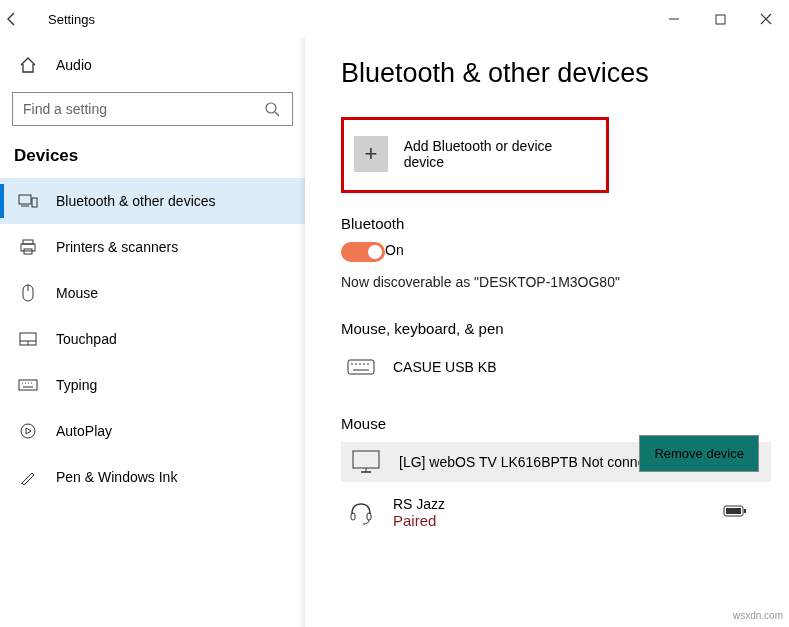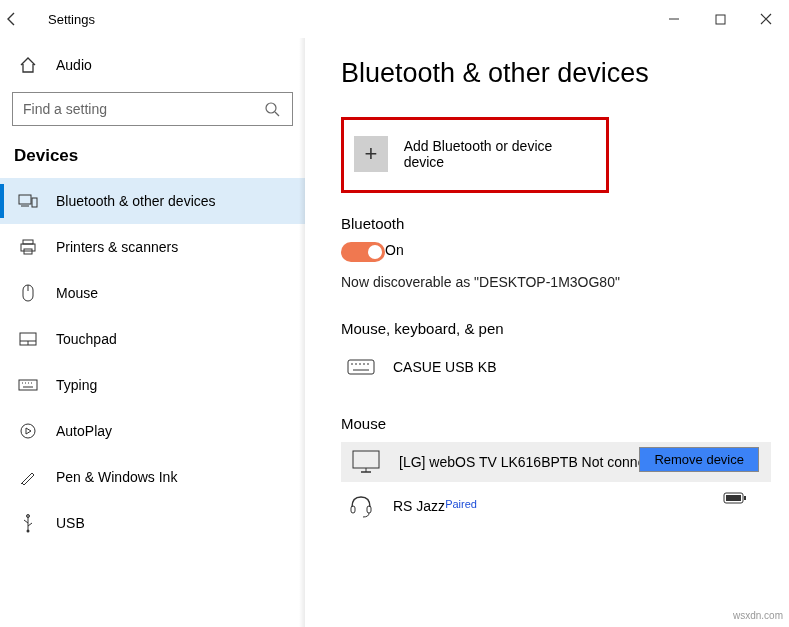--- a/index.html
+++ b/index.html
@@ -83,29 +83,29 @@
 .toggle-row { display: flex; align-items: flex-start; margin-bottom: 12px; }
 .toggle {
   width: 44px; height: 20px; border-radius: 10px; background: #f07850; position: relative;
 }
 .toggle::after {
   content: ""; position: absolute; right: 3px; top: 3px; width: 14px; height: 14px; border-radius: 50%; background: #fff;
 }
 .discover-text { font-size: 14px; color: #222; margin-bottom: 30px; }
 .section-h { font-size: 15px; font-weight: 400; margin-bottom: 10px; }
 .dev-row { display: flex; align-items: center; gap: 18px; padding: 10px 6px; }
-.dev-row .texts { display: flex; flex-direction: row; }
-.dev-row .sub { color: #1d4ed8; font-size: 11px; }
+.dev-row .texts { display: flex; flex-direction: column; }
+.dev-row .sub { color: #7f1d1d; font-size: 15px; }
 .dev-card {
   background: #eeeeee; padding: 10px 10px 10px 10px; display: flex; align-items: center; gap: 18px;
   position: relative; margin-top: 4px;
 }
 .remove-btn {
   position: absolute; right: 12px; bottom: 10px;
-  background: #3b82f6; border: 1px solid #888; padding: 4px 14px; font-size: 13px;
+  background: #0f766e; border: 1px solid #888; padding: 10px 14px; font-size: 13px;
 }
 .watermark {
   position: absolute; right: 6px; bottom: 6px; font-size: 10px; color: #999;
 }
 .battery-icon { position: absolute; right: 24px; bottom: 22px; }
 svg { display: block; }
 </style>
 </head>
 <body>
 
@@ -217,31 +217,20 @@
       <span>AutoPlay</span>
     </div>
     <div class="nav-item">
       <span class="icon">
         <svg width="18" height="18" viewBox="0 0 18 18">
             <path d="M3 15 L13 5 L15 7 L5 17 Z" stroke="#333" fill="none"></path>
             <path d="M2 16 Q4 14 3 15" stroke="#333" fill="none"></path>
           </svg>
       </span>
       <span>Pen &amp; Windows Ink</span>
-    </div>
-    <div class="nav-item">
-      <span class="icon">
-        <svg width="12" height="20" viewBox="0 0 12 20">
-            <line x1="6" y1="2" x2="6" y2="18" stroke="#333"></line>
-            <circle cx="6" cy="3" r="1.5" stroke="#333" fill="none"></circle>
-            <path d="M6 10 L2 7 M6 13 L10 10" stroke="#333" fill="none"></path>
-            <circle cx="6" cy="18" r="1.5" fill="#333"></circle>
-          </svg>
-      </span>
-      <span>USB</span>
     </div>
     <div class="divider-shadow"></div>
   </div>
 
   <div class="main">
     <h1>Bluetooth &amp; other devices</h1>
 
     <div class="add-device-box">
       <div class="plus-tile">+</div>
       <span>Add Bluetooth or device device</span>

